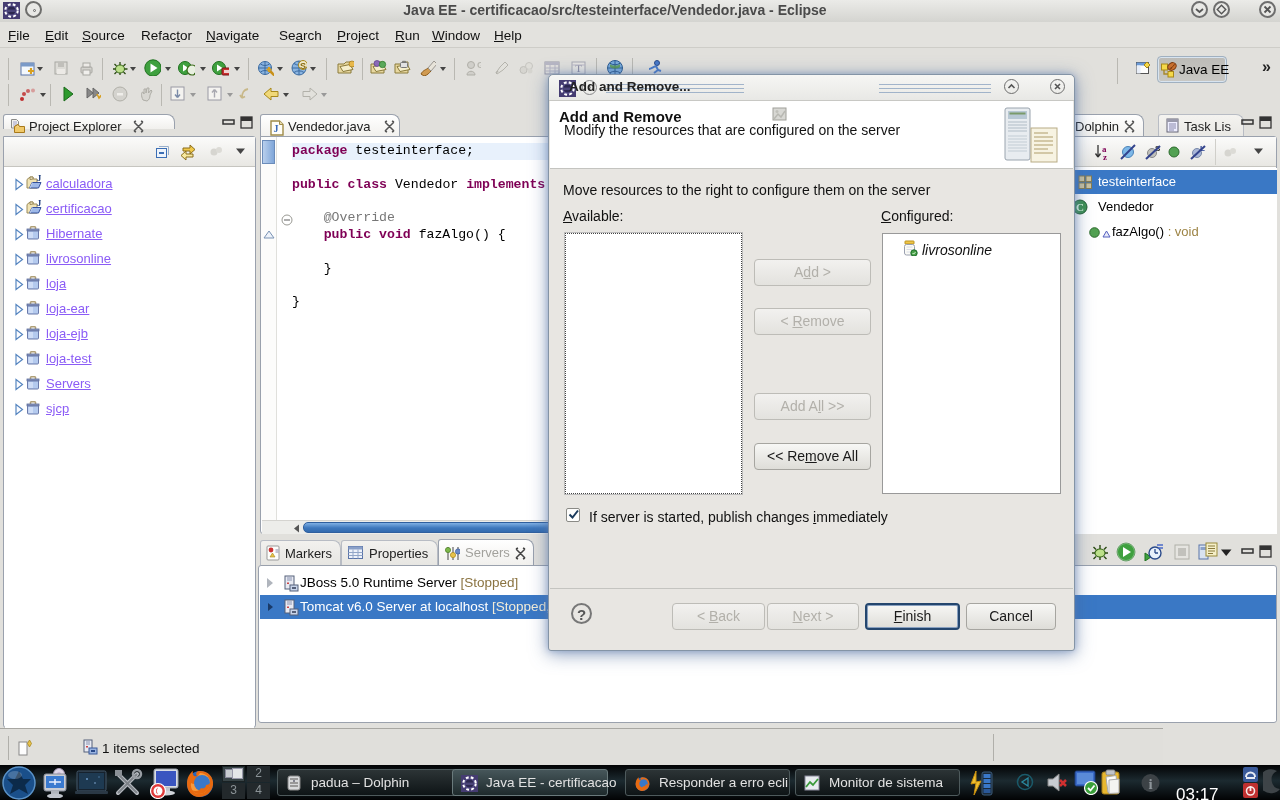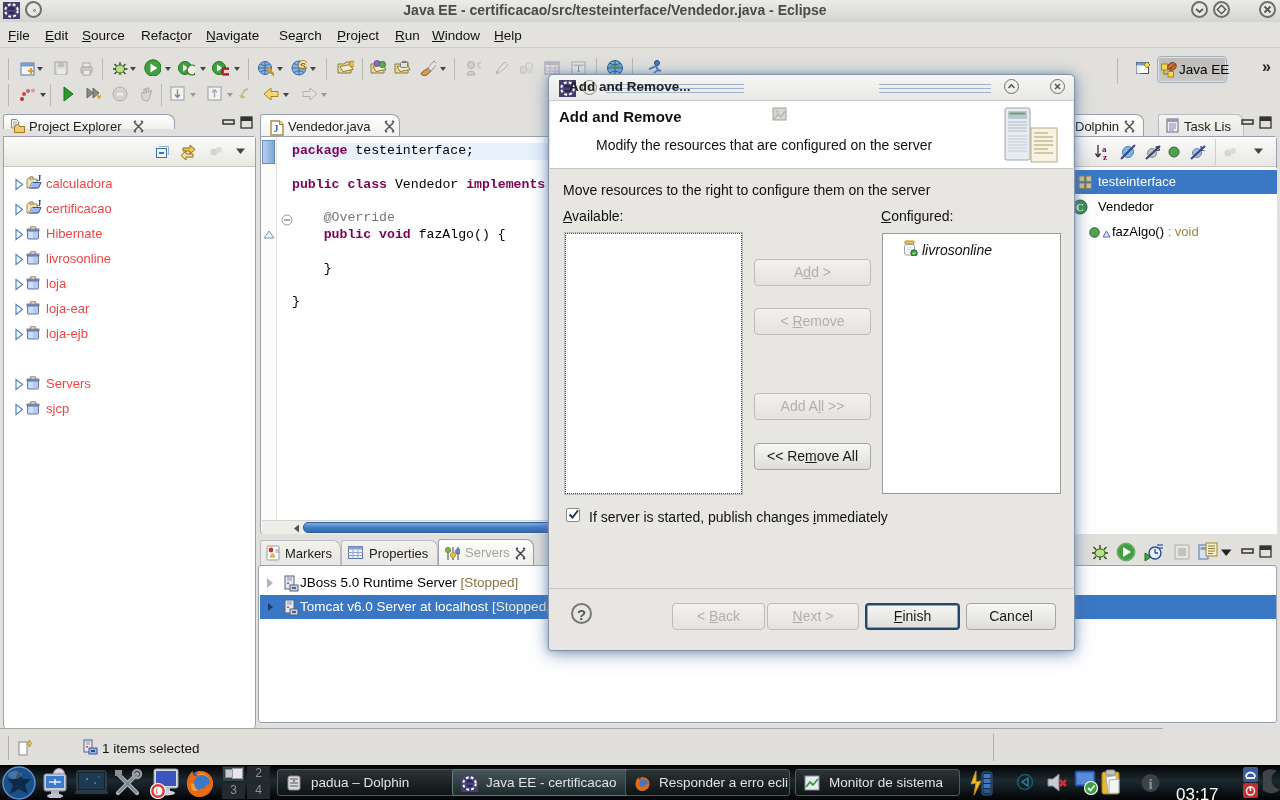--- a/index.html
+++ b/index.html
@@ -416,49 +416,61 @@
             <path d="M2 1.5 L8.5 6.5 L2 11.5 Z" fill="#fbfcff" stroke="#5585c0" stroke-width="1.2"></path>
           </svg>
           <svg width="16" height="16" viewBox="0 0 16 16">
             <path d="M5.5 4 L5.5 2.5 Q5.5 1.8 6.2 1.8 L9.8 1.8 Q10.5 1.8 10.5 2.5 L10.5 4" fill="none" stroke="#b0a078" stroke-width="1.6"></path>
             <rect x="2" y="4" width="12" height="1.8" fill="#8a9ac0" stroke="#5a6a9a" stroke-width="0.8"></rect>
             <path d="M2.5 6 L13.5 6 L13.5 13 Q13.5 14 12.5 14 L3.5 14 Q2.5 14 2.5 13 Z" fill="#b4caee" stroke="#6a7aaa"></path>
             <path d="M3.5 7 L8 7 L8 13 L3.5 13 Z" fill="#d2dff6" opacity="0.9"></path>
           </svg>
           <span class="lbl">loja-ejb</span>
         </div>
-      <div class="prow" style="top:204px">
+      <div class="prow" style="top:179px">
           <svg class="arr" width="10" height="13">
             <path d="M2 1.5 L8.5 6.5 L2 11.5 Z" fill="#fbfcff" stroke="#5585c0" stroke-width="1.2"></path>
           </svg>
           <svg width="16" height="16" viewBox="0 0 16 16">
             <path d="M5.5 4 L5.5 2.5 Q5.5 1.8 6.2 1.8 L9.8 1.8 Q10.5 1.8 10.5 2.5 L10.5 4" fill="none" stroke="#b0a078" stroke-width="1.6"></path>
             <rect x="2" y="4" width="12" height="1.8" fill="#8a9ac0" stroke="#5a6a9a" stroke-width="0.8"></rect>
             <path d="M2.5 6 L13.5 6 L13.5 13 Q13.5 14 12.5 14 L3.5 14 Q2.5 14 2.5 13 Z" fill="#b4caee" stroke="#6a7aaa"></path>
             <path d="M3.5 7 L8 7 L8 13 L3.5 13 Z" fill="#d2dff6" opacity="0.9"></path>
           </svg>
+          <span class="lbl">loja-test</span>
+        </div>
+      <div class="prow" style="top:204px">
+          <svg class="arr" width="10" height="13">
+            <path d="M2 1.5 L8.5 6.5 L2 11.5 Z" fill="#fbfcff" stroke="#5585c0" stroke-width="1.2"></path>
+          </svg>
+          <svg width="16" height="16" viewBox="0 0 16 16">
+            <path d="M5.5 4 L5.5 2.5 Q5.5 1.8 6.2 1.8 L9.8 1.8 Q10.5 1.8 10.5 2.5 L10.5 4" fill="none" stroke="#b0a078" stroke-width="1.6"></path>
+            <rect x="2" y="4" width="12" height="1.8" fill="#8a9ac0" stroke="#5a6a9a" stroke-width="0.8"></rect>
+            <path d="M2.5 6 L13.5 6 L13.5 13 Q13.5 14 12.5 14 L3.5 14 Q2.5 14 2.5 13 Z" fill="#b4caee" stroke="#6a7aaa"></path>
+            <path d="M3.5 7 L8 7 L8 13 L3.5 13 Z" fill="#d2dff6" opacity="0.9"></path>
+          </svg>
           <span class="lbl">Servers</span>
         </div>
       <div class="prow" style="top:229px">
           <svg class="arr" width="10" height="13">
             <path d="M2 1.5 L8.5 6.5 L2 11.5 Z" fill="#fbfcff" stroke="#5585c0" stroke-width="1.2"></path>
           </svg>
           <svg width="16" height="16" viewBox="0 0 16 16">
             <path d="M5.5 4 L5.5 2.5 Q5.5 1.8 6.2 1.8 L9.8 1.8 Q10.5 1.8 10.5 2.5 L10.5 4" fill="none" stroke="#b0a078" stroke-width="1.6"></path>
             <rect x="2" y="4" width="12" height="1.8" fill="#8a9ac0" stroke="#5a6a9a" stroke-width="0.8"></rect>
             <path d="M2.5 6 L13.5 6 L13.5 13 Q13.5 14 12.5 14 L3.5 14 Q2.5 14 2.5 13 Z" fill="#b4caee" stroke="#6a7aaa"></path>
             <path d="M3.5 7 L8 7 L8 13 L3.5 13 Z" fill="#d2dff6" opacity="0.9"></path>
           </svg>
           <span class="lbl">sjcp</span>
         </div>
     </div>
     <style>
       .prow { position:absolute; left:0; width:249px; height:25px; }
       .prow .arr { position:absolute; left:9px; top:6px; }
-      .prow .lbl { position:absolute; left:41px; top:4px; color:#ef4444; }
+      .prow .lbl { position:absolute; left:41px; top:4px; color:#8b5cf6;text-decoration:underline; }
       .prow svg { position:absolute; left:20px; top:3px; }
     </style>
   </div>
 </div>
 
 <div id="editor" class="abs" style="left:260px;top:112px;width:814px;height:422px;">
   <div class="tab-active" style="left:0;top:2px;width:140px;height:23px;">
     <svg style="position:absolute;left:9px;top:5px" width="14" height="16" viewBox="0 0 14 16">
         <path d="M1 1 L9.5 1 L13 4.5 L13 15 L1 15 Z" fill="#fffef8" stroke="#a08c48" stroke-width="1.4"></path>
         <path d="M9.5 1 L9.5 4.5 L13 4.5" fill="#e8dcb0" stroke="#a08c48"></path>
@@ -784,21 +796,21 @@
   <div style="position:absolute;left:247px;top:18px;width:23px;height:16px;background:#23292c;color:#8a9296;font-size:12px;text-align:center;line-height:15px;">4</div>
 
   <div class="task" style="left:277px;width:180px;">
     <svg class="ticn" width="16" height="16">
         <rect x="2" y="1" width="12" height="14" rx="2" fill="#d8dadc" stroke="#888"></rect>
         <path d="M4 4 h8 M4 8 h8 M4 11 h8" stroke="#999" stroke-width="2"></path>
         <circle cx="8" cy="6" r="1" fill="#667"></circle>
       </svg>
     <span class="tlbl">padua – Dolphin</span>
   </div>
-  <div class="task" style="left:452px;width:184px;background:linear-gradient(#46565a,#1e2a2c);border-color:#6a7a7c;">
+  <div class="task" style="left:452px;width:156px;background:linear-gradient(#46565a,#1e2a2c);border-color:#6a7a7c;">
     <svg class="ticn" width="16" height="16" viewBox="0 0 18 18">
         <rect x="0" y="0" width="18" height="18" fill="#453c72"></rect>
         <circle cx="9" cy="9" r="6" fill="none" stroke="#ffffff" stroke-width="3.4" stroke-dasharray="2.7 2.1"></circle>
         <circle cx="9" cy="9" r="5.6" fill="#57508a"></circle>
         <circle cx="9" cy="9" r="4.2" fill="#2c2750"></circle>
         <rect x="4.8" y="8" width="8.4" height="2.6" fill="#4a4478"></rect>
       </svg>
     <span class="tlbl">Java EE - certificacao</span>
   </div>
   <div class="task" style="left:625px;width:165px;">
@@ -895,21 +907,21 @@
       </div>
   </div>
 
   <div style="position:absolute;left:1px;top:26px;width:523px;height:67px;background:#fff;">
     <div style="position:absolute;left:9px;top:7px;font-weight:bold;font-size:15px;">Add and Remove</div>
     <svg style="position:absolute;left:222px;top:5px" width="17" height="17">
         <rect x="1" y="2" width="13" height="12" fill="#d8d8d4" stroke="#a0a09a"></rect>
         <path d="M2 13 L6 8 L9 11 L13 5" stroke="#b8b8b2" stroke-width="1.5" fill="none"></path>
         <circle cx="5" cy="5.5" r="1.5" fill="#c0c0ba"></circle>
       </svg>
-    <div style="position:absolute;left:14px;top:36px;margin-left:32px;">Modify the resources that are configured on the server</div>
+    <div style="position:absolute;left:14px;top:21px;">Modify the resources that are configured on the server</div>
     <svg style="position:absolute;left:453px;top:6px" width="56" height="58">
       <rect x="2" y="1" width="25" height="52" rx="2" fill="#e8ecf0" stroke="#9aa4ae"></rect>
       <rect x="5" y="4" width="19" height="8" fill="#b8c8d4"></rect>
         <rect x="6.5" y="5.5" width="16" height="2" fill="#7a9a6a"></rect>
       <path d="M5 15 h19 M5 18 h19 M5 21 h19 M5 24 h19" stroke="#b0bcc6" stroke-width="1"></path>
       <path d="M5 29 h19 M5 32 h19 M5 35 h19 M5 38 h19 M5 41 h19 M5 44 h19" stroke="#c2ccd4" stroke-width="1"></path>
       <g>
           <rect x="28" y="21" width="26" height="34" fill="#f7f3e2" stroke="#b8ab85"></rect>
           <path d="M31 26 h14 M31 30 h19 M31 34 h19 M31 38 h19 M31 42 h14 M31 46 h19" stroke="#c8ba92" stroke-width="1.6"></path>
         </g>

